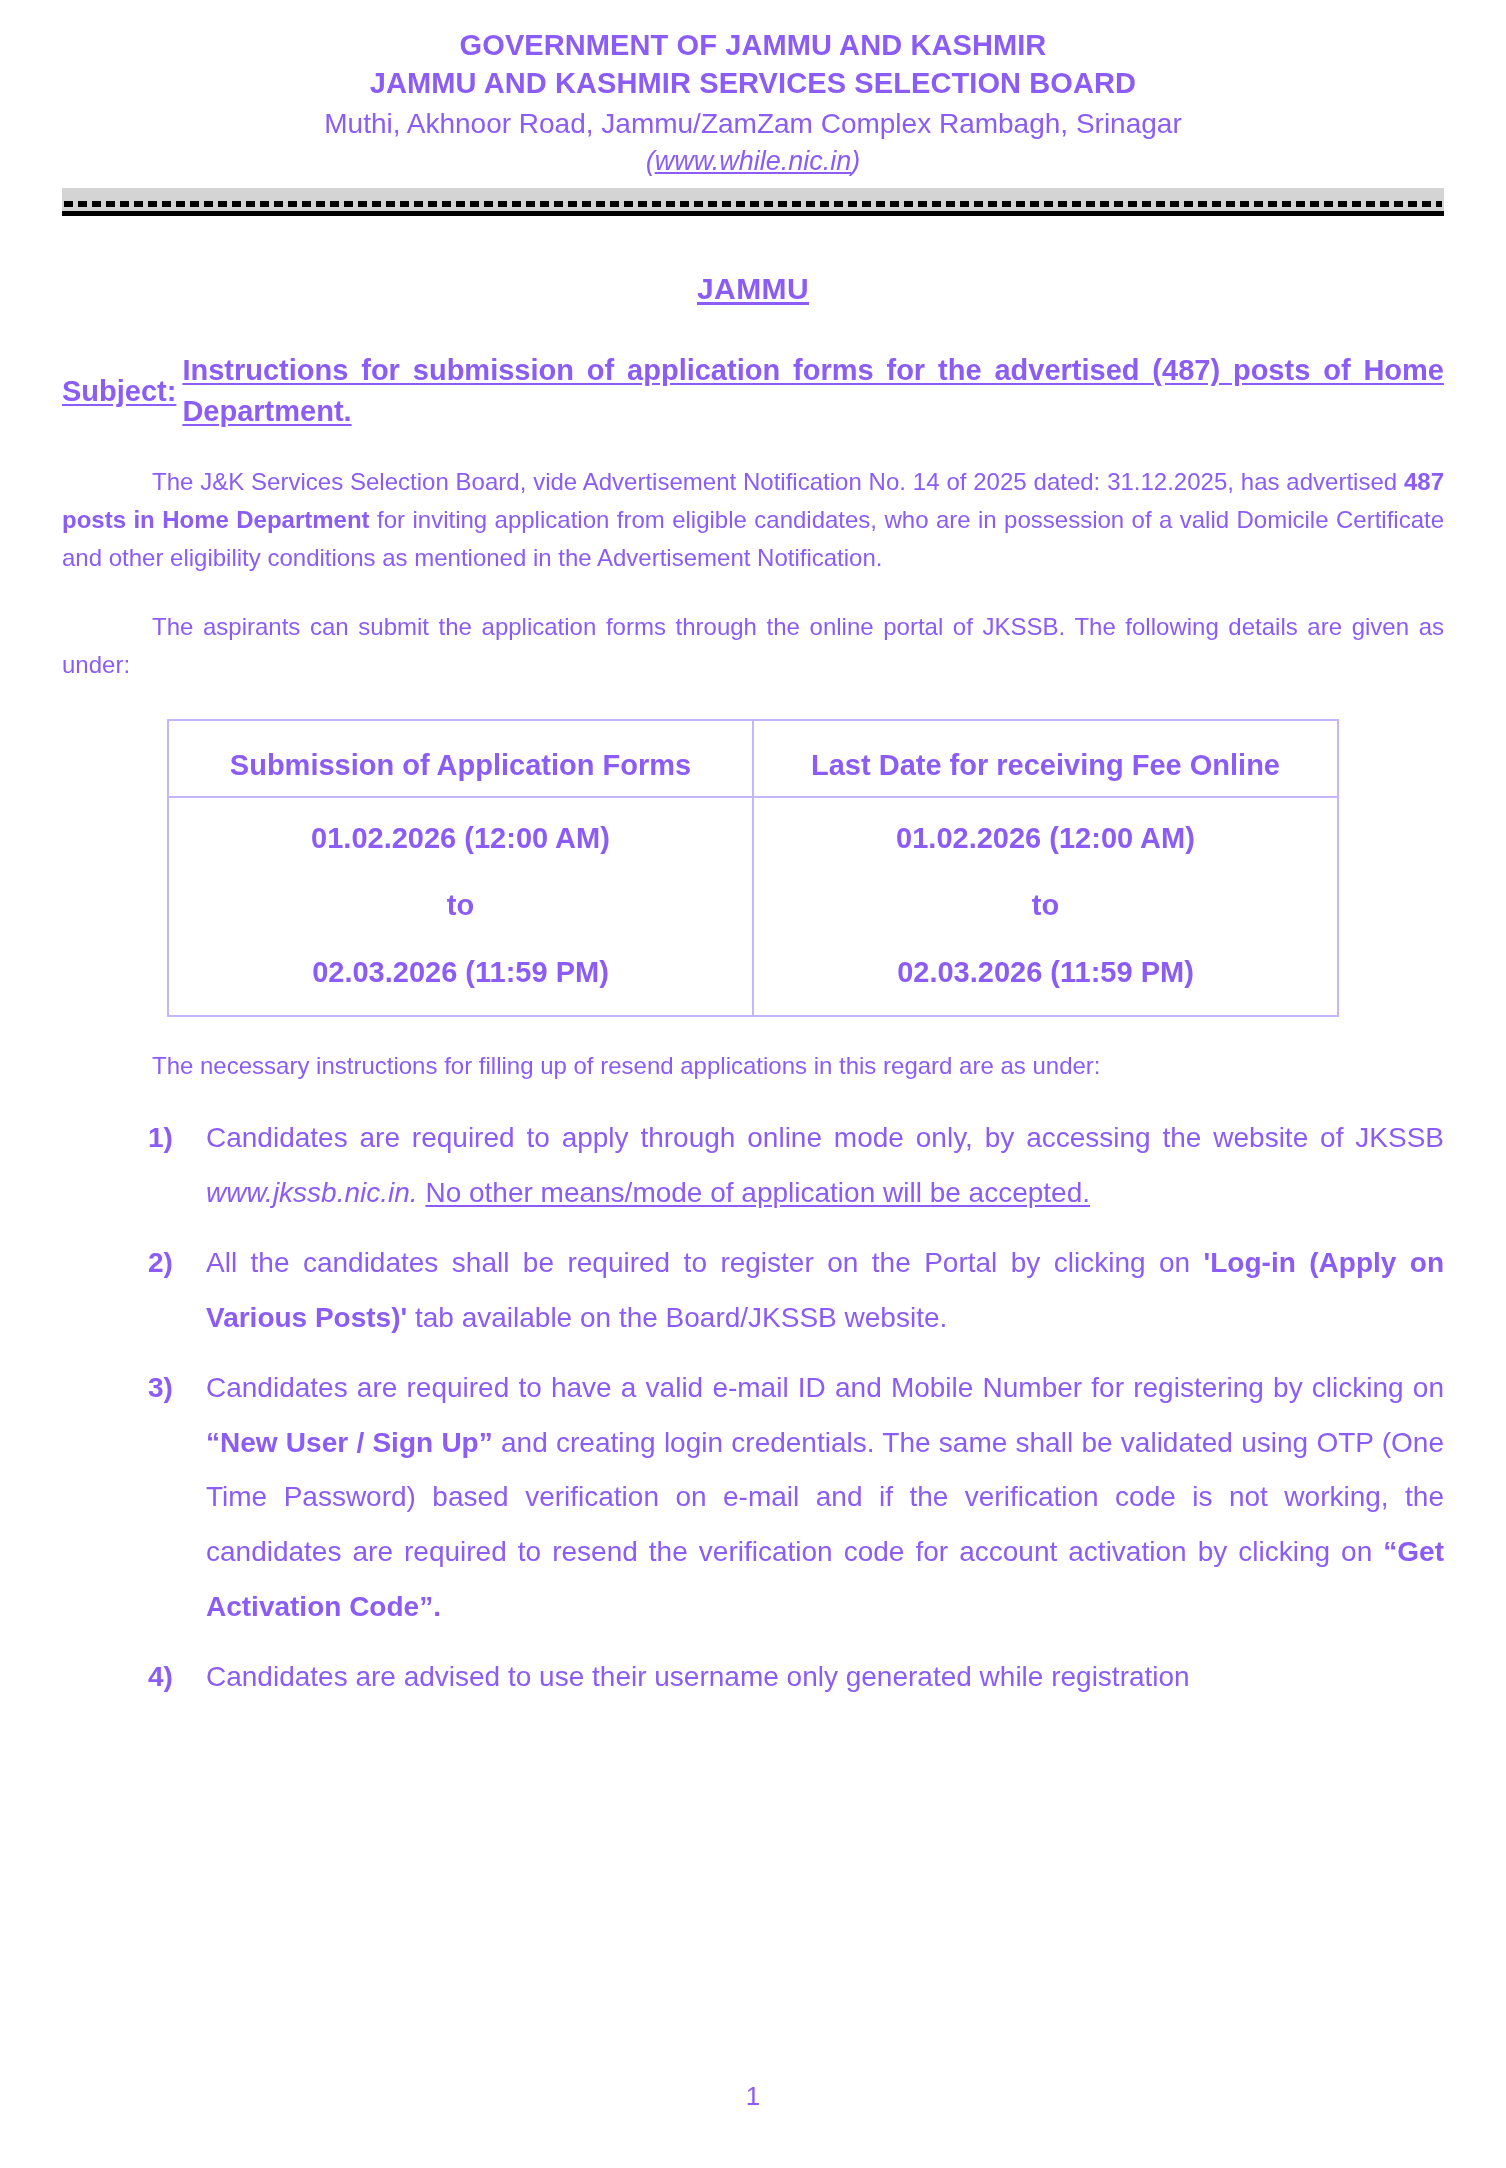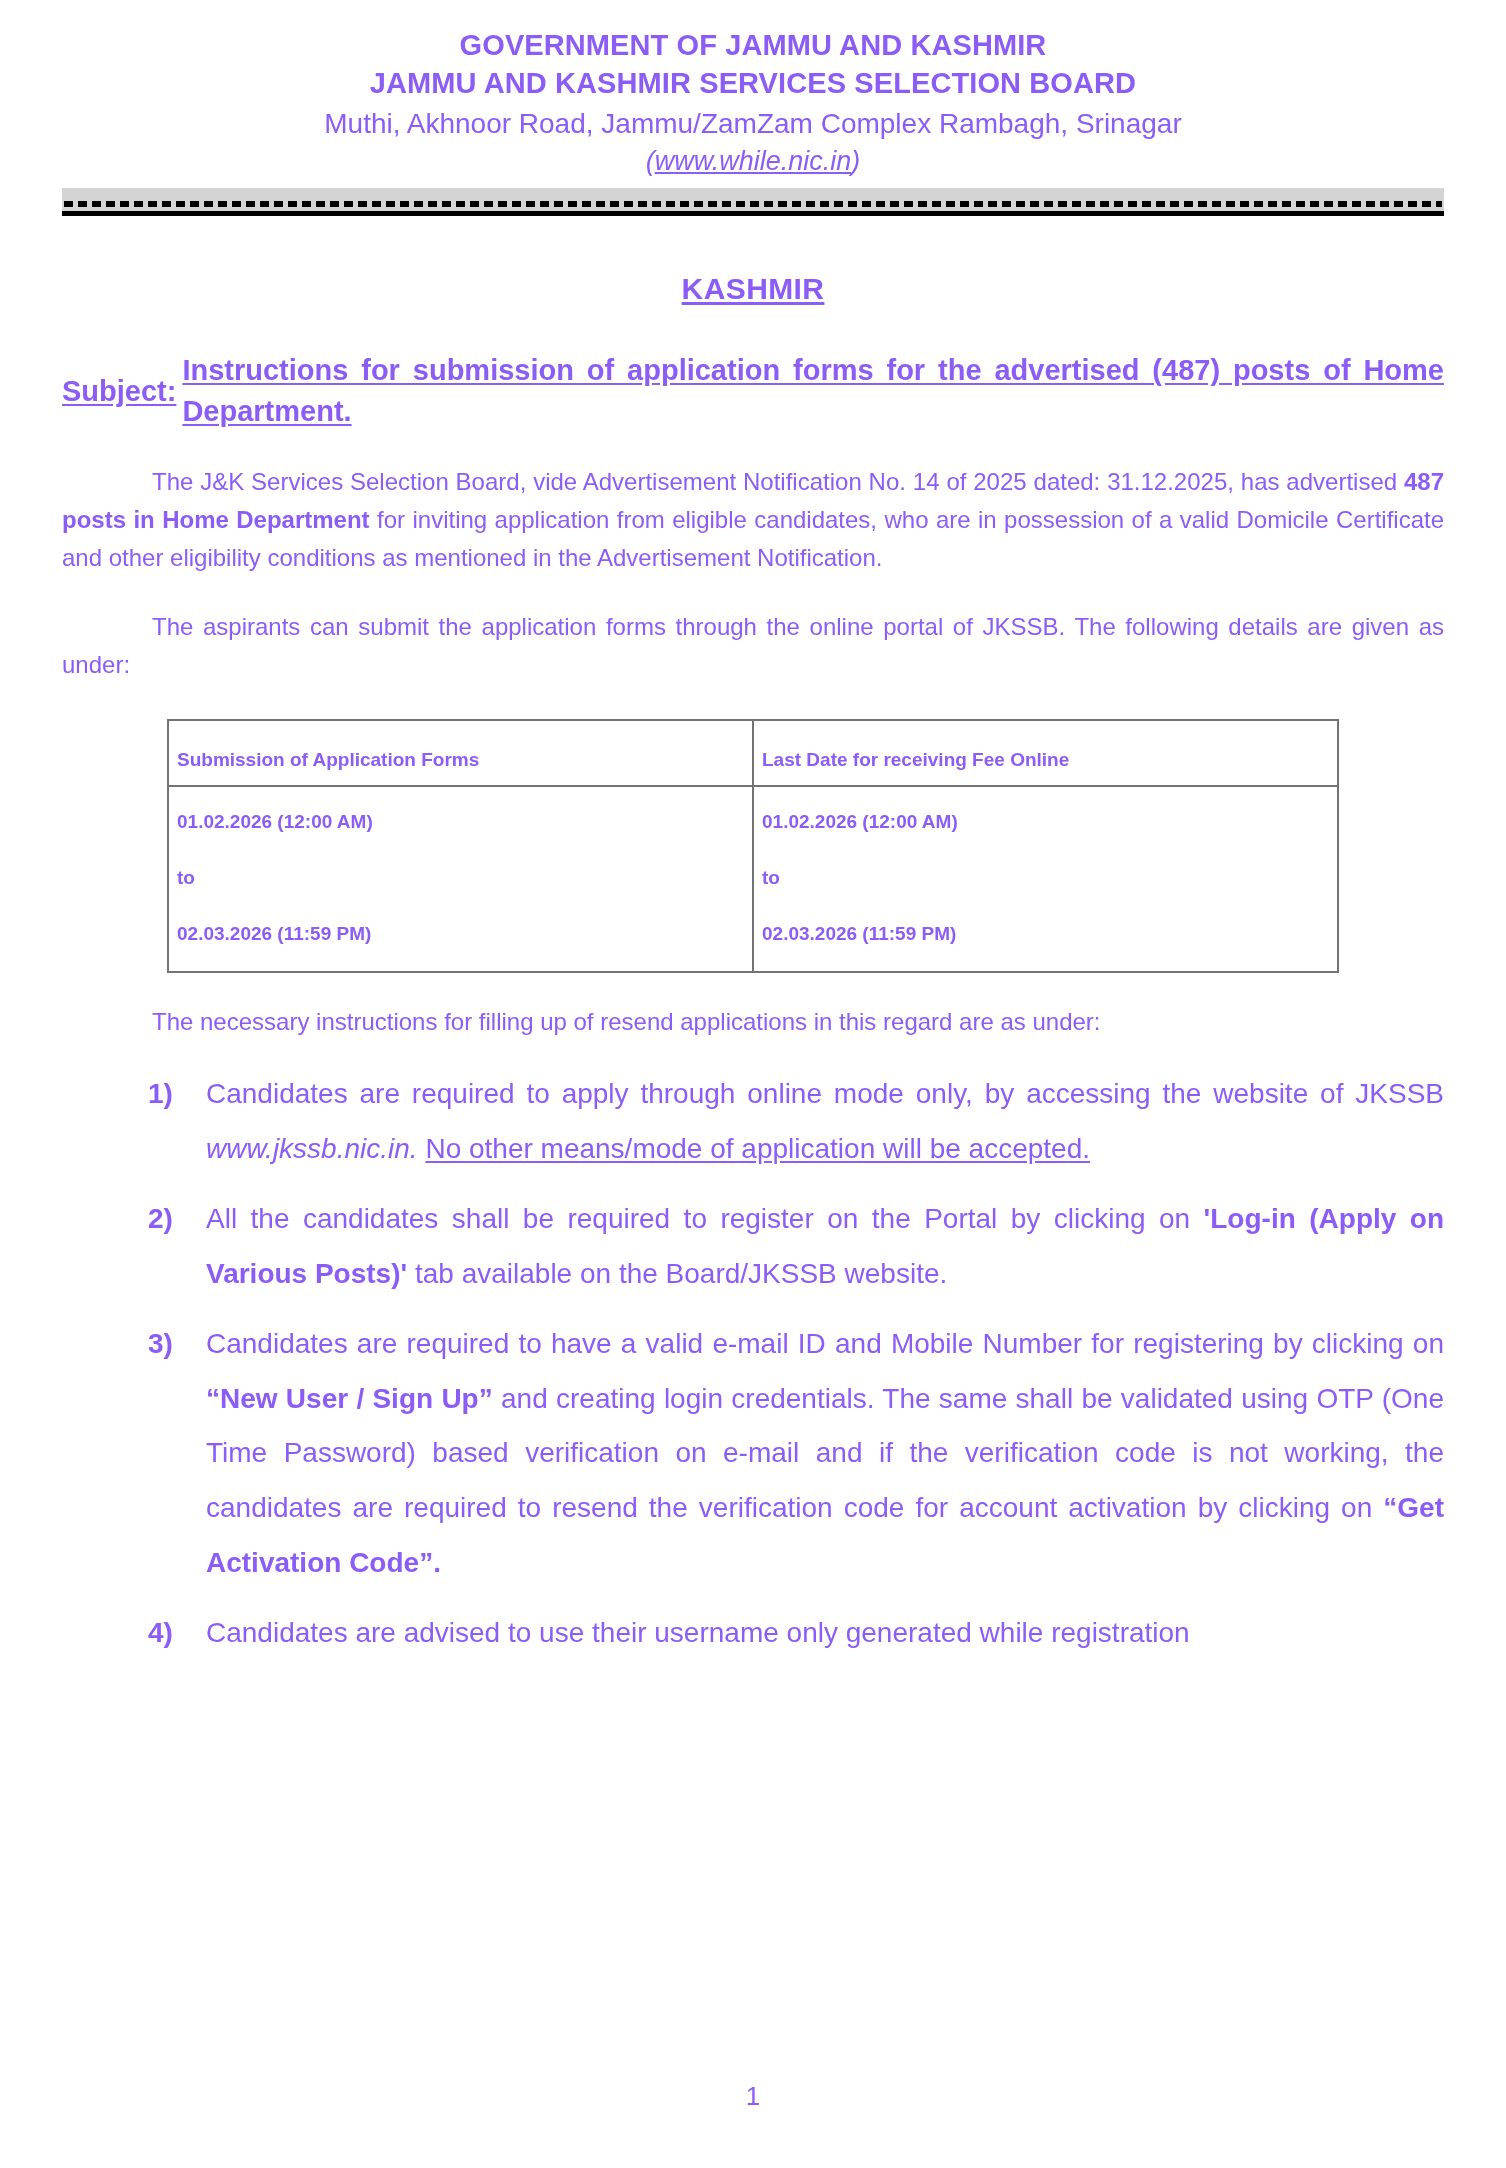--- a/index.html
+++ b/index.html
@@ -134,23 +134,23 @@
     display: flex;
     justify-content: center;
   }
   table.sched {
     border-collapse: collapse;
     width: 1172px;
     table-layout: fixed;
   }
   table.sched th,
   table.sched td {
-    border: 2px solid #737373;
-    text-align: left;
-    font-size: 19px;
+    border: 2px solid #c4b5fd;
+    text-align: center;
+    font-size: 29px;
     font-weight: bold;
   }
   table.sched th {
     padding: 28px 8px 14px 8px;
   }
   table.sched td {
     padding: 24px 8px 26px 8px;
   }
   table.sched td .ln {
     display: block;
@@ -205,21 +205,21 @@
     <div class="lh-url-wrap"><span>(</span><span class="lh-url">www.while.nic.in</span><span>)</span></div>
   </div>
 
   <div class="divider-band">
     <div class="divider-dashes"></div>
     <div class="divider-solid"></div>
   </div>
 
   <div class="body-area">
 
-    <div class="notice-title"><span>KASHMIR</span></div>
+    <div class="notice-title"><span>JAMMU</span></div>
 
     <div class="subject-block">
       <span class="subject-label">Subject:</span>
       <span class="subject-text">Instructions for submission of application forms for the advertised (487) posts of Home Department.</span>
     </div>
 
     <p class="para indent"><span>The J&amp;K Services Selection Board, vide Advertisement Notification No. 14 of 2025 dated: 31.12.2025, has advertised </span><span class="b">487 posts in Home Department</span><span> for inviting application from eligible candidates, who are in possession of a valid Domicile Certificate and other eligibility conditions as mentioned in the Advertisement Notification.</span></p>
 
     <p class="para indent">The aspirants can submit the application forms through the online portal of JKSSB. The following details are given as under:</p>
 

